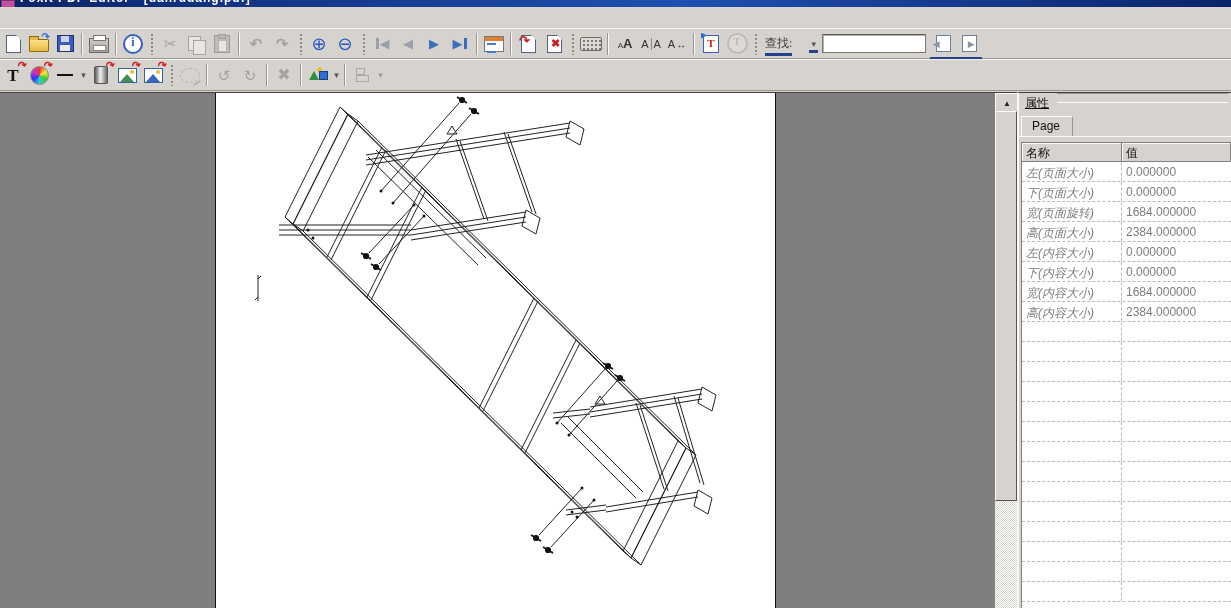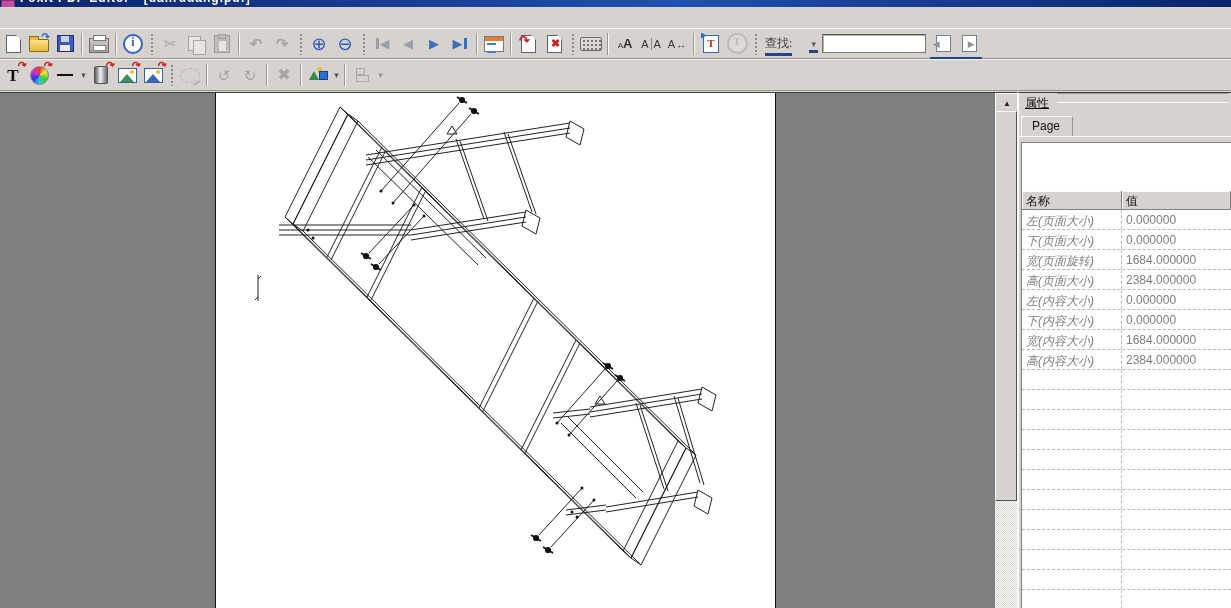--- a/index.html
+++ b/index.html
@@ -141,21 +141,21 @@
         border-left:2px solid #fbfaf8;box-sizing:border-box;border-top:1px solid #3f3f3f;}
   .props-title{height:22px;display:flex;align-items:flex-start;text-decoration:underline;}
   .props-title .cap{padding:2px 8px 2px 6px;color:#111;}
   .props-title .capfill{flex:1;height:8px;margin:0 3px 6px 0;
         border-top:1px solid #9a968f;border-bottom:1px solid #fbfaf8;}
   .tabrow{height:21px;display:flex;align-items:flex-end;padding-left:2px;border-bottom:1px solid #fbfaf8;}
   .tab{padding:2px 12px 3px 10px;background:#d6d3ce;border:1px solid #9a968f;border-bottom:none;
         border-top-color:#fbfaf8;border-left-color:#fbfaf8;color:#111;margin-top:24px;}
   .grid{position:absolute;left:2px;top:49px;right:0;bottom:0;background:#fff;
         border:1px solid #808080;border-right:none;border-bottom:none;overflow:hidden;}
-  .ghead{display:flex;height:19px;margin-top:48px;}
+  .ghead{display:flex;height:19px;}
   .gh{background:#d6d3ce;border-right:1px solid #808080;border-bottom:1px solid #808080;
       box-shadow:inset 1px 1px 0 #fbfaf8;padding:2px 0 0 4px;color:#111;box-sizing:border-box;}
   .gh.n{width:100px;}  .gh.v{flex:1;}
   .prow{display:flex;height:20px;border-bottom:1px dashed #b8b8b8;box-sizing:border-box;}
   .pcell{padding:3px 0 0 4px;color:#7d7d7d;box-sizing:border-box;overflow:hidden;white-space:nowrap;}
   .pname{width:100px;border-right:1px dashed #b8b8b8;font-style:italic;}
   .pval{flex:1;}
   
   #watermark{position:absolute;left:903px;top:526px;width:220px;height:82px;z-index:50;pointer-events:none;}
 </style>

